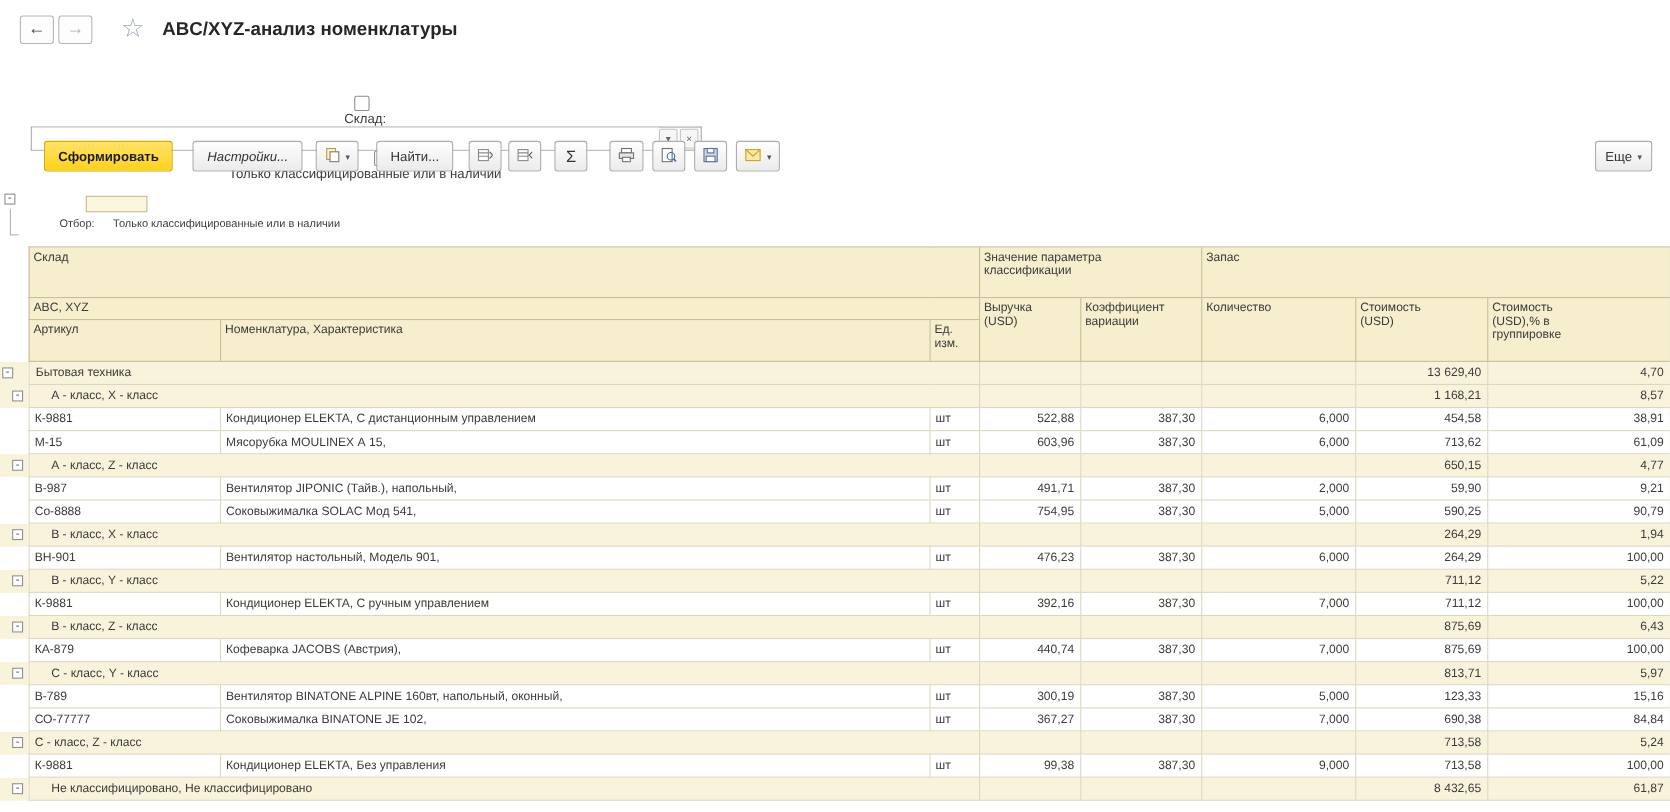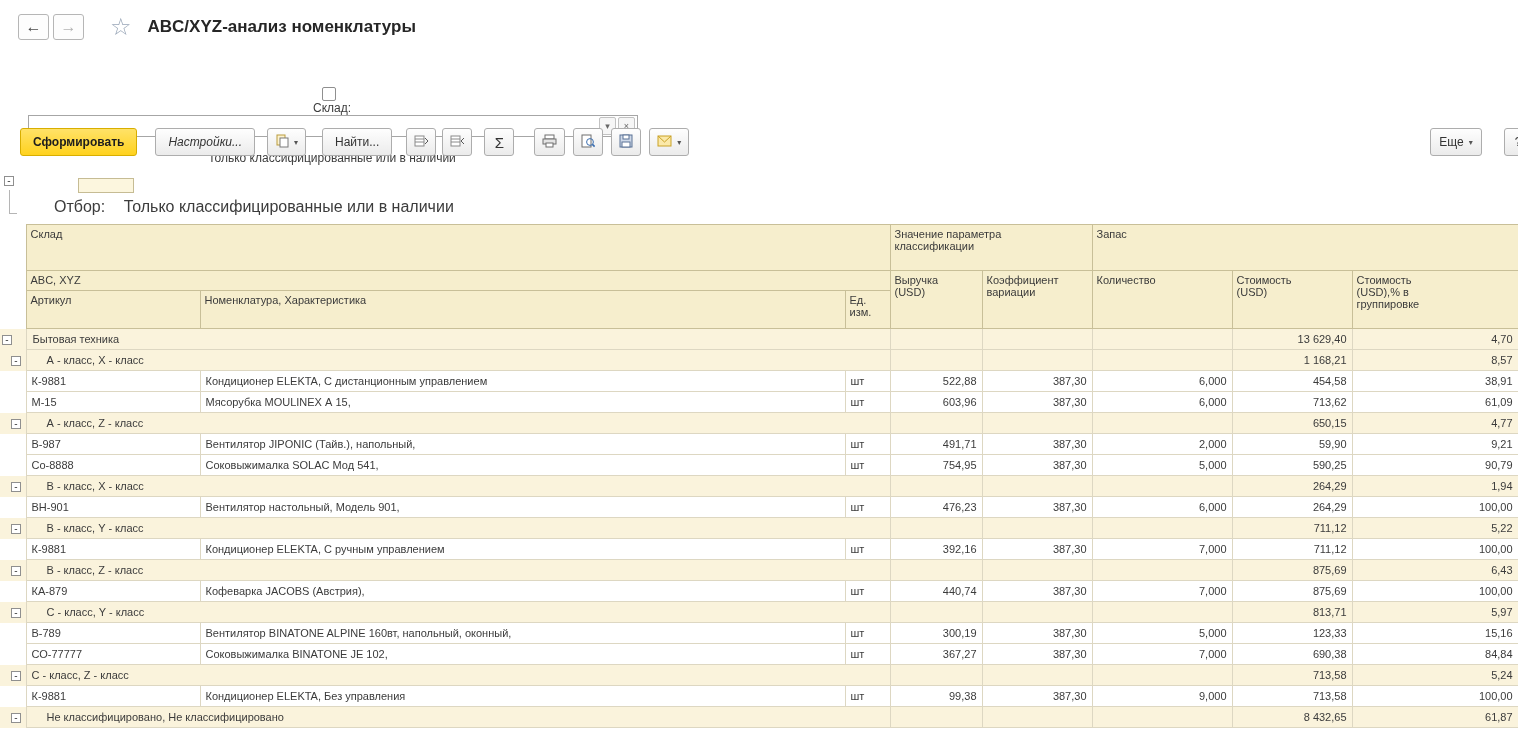--- a/index.html
+++ b/index.html
@@ -26,40 +26,40 @@
   .combo-input { flex:1; border:none; outline:none; height:20px; font-size:12px; padding:0 4px;
     font-family:"Liberation Sans","DejaVu Sans",sans-serif; }
   .mini-btn { width:17px; height:18px; border:1px solid #c2c2c2; border-radius:2px; background:#f6f6f6;
     display:flex; align-items:center; justify-content:center; font-size:9px; color:#666; margin-right:2px; flex:0 0 auto; }
   .cb2 { margin-left:36px; }
 
   
   .toolbar { position:absolute; top:128px; left:20px; display:flex; align-items:center; }
   .btn { border:1px solid #adadad; border-radius:3px; background:linear-gradient(#fefefe,#ebebeb);
     height:28px; display:inline-flex; align-items:center; justify-content:center; padding:0 12px;
-    font-size:12px; color:#333; white-space:nowrap; }
+    font-size:12px; color:#333; white-space:nowrap;margin-left:20px; }
   .btn .arr { font-size:8px; margin-left:5px; color:#555; }
   .btn-generate { background:linear-gradient(#ffe268,#ffd21e); border-color:#d8ae00; font-weight:bold; color:#1d1d1d; }
   .icon-btn { padding:0 7px; min-width:30px; }
   .sigma { font-size:15px; color:#333; }
   .ml18 { margin-left:18px;font-style:italic; } .ml12 { margin-left:12px; } .ml16 { margin-left:16px; }
   .ml14 { margin-left:14px; } .ml6 { margin-left:6px; } .ml8 { margin-left:8px; } .ml20 { margin-left:20px; }
   .btn-more { position:absolute; top:128px; left:1430px; width:52px; }
   .btn-help { position:absolute; top:128px; left:1504px; width:28px; }
 
   
   .report { position:absolute; top:170px; left:0; width:1518px; }
   .expander { display:inline-block; width:10px; height:10px; border:1px solid #8f8f8f; background:#fff;
     font-size:10px; line-height:8px; text-align:center; color:#444; vertical-align:middle; }
   .root-expander { position:absolute; top:6px; left:4px; }
   .tree-line { position:absolute; left:9px; top:20px; width:8px; height:24px;
     border-left:1px solid #b5b5b5; border-bottom:1px solid #b5b5b5; }
   .corner-cell { position:absolute; top:8px; left:78px; width:56px; height:15px;
     background:#fcf6de; border:1px solid #c6bc94; }
-  .otbor { position:absolute; top:28px; left:54px; font-size:16px; color:#3c3c3c; }
+  .otbor { position:absolute; top:28px; left:54px; font-size:10px; color:#3c3c3c; }
   .otbor .lab { margin-right:14px; }
 
   table.grid { border-collapse:collapse; table-layout:fixed; width:1518px; position:absolute; top:54px; left:0; }
   table.grid th { background:#f6eecd; border:1px solid #c8bf98; font-weight:normal; font-size:11px;
     text-align:left; vertical-align:top; padding:3px 4px; color:#3b3b3b; white-space:pre-line; }
   table.grid td { border:1px solid #ddd7c2; font-size:11px; padding:0 5px; height:21px;
     white-space:nowrap; overflow:hidden; color:#3b3b3b; background:#fff; }
   table.grid td.gut, table.grid th.gut { border:none; background:#fff; padding:0; }
   table.grid tr.group td { background:#faf3dc; }
   table.grid td.num { text-align:right; }

